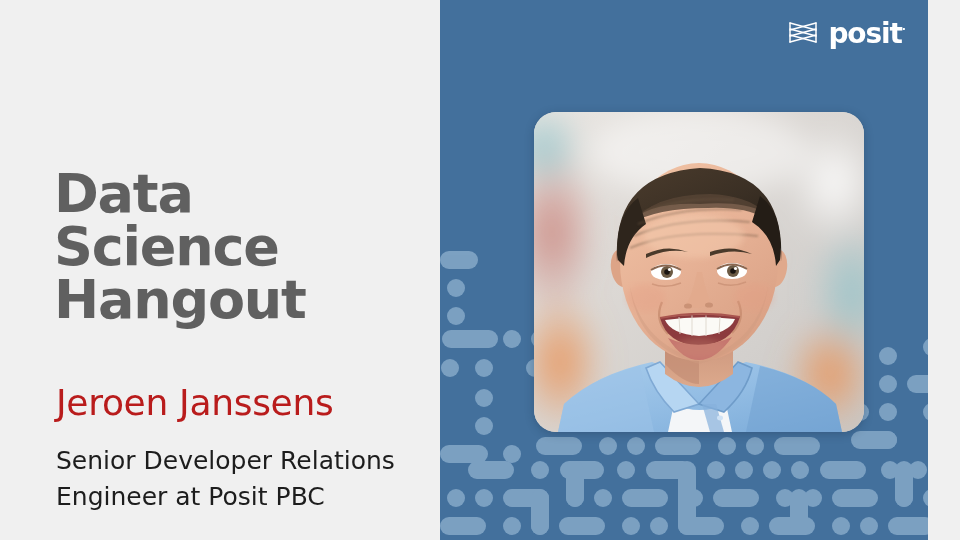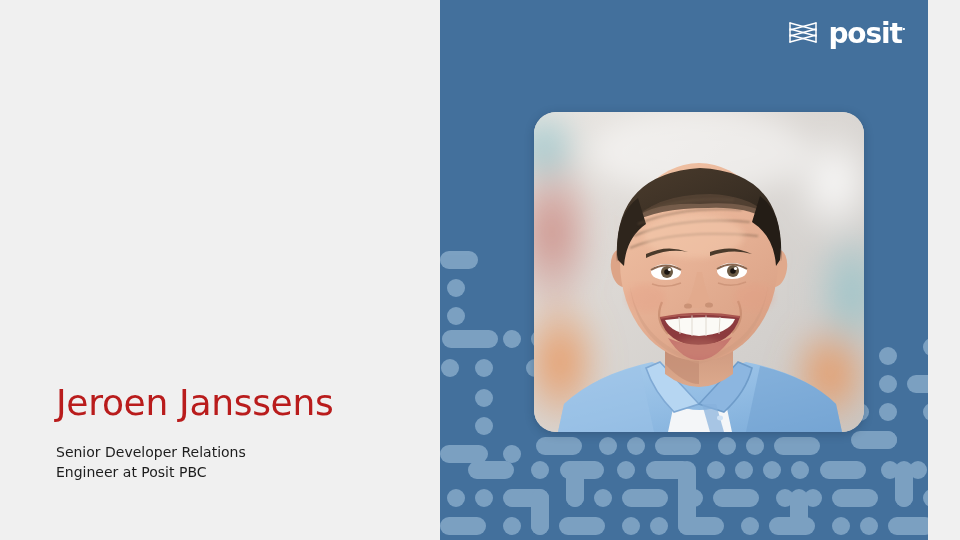--- a/index.html
+++ b/index.html
@@ -50,21 +50,21 @@
     color: #b91c1c;
     margin: 0;
     white-space: nowrap;
   }
   .speaker-role {
     position: absolute;
     left: 56px;
     top: 443px;
     width: 340px;
     font-family: "DejaVu Sans", sans-serif;
-    font-size: 14px;
+    font-size: 25px;
     line-height: 1.42;
     color: #1d1d1d;
     margin: 0;
     white-space: pre-line;
   }
 
   
   .right-panel {
     position: absolute;
     left: 440px; top: 0;
@@ -119,20 +119,25 @@
   }
   .photo-svg { display: block; width: 330px; height: 320px; }
 </style>
 </head>
 <body>
 
 <div id="slide">
 
   <div class="left-panel">
 
+    <div class="title-block">
+      <h1 class="slide-title">Data
+Science
+Hangout</h1>
+    </div>
 
     <div class="speaker-name">Jeroen Janssens</div>
 
     <div class="speaker-role">Senior Developer Relations
 Engineer at Posit PBC</div>
   </div>
 
   <div class="right-panel">
 
     <svg class="dot-pattern" viewBox="0 0 520 540">

